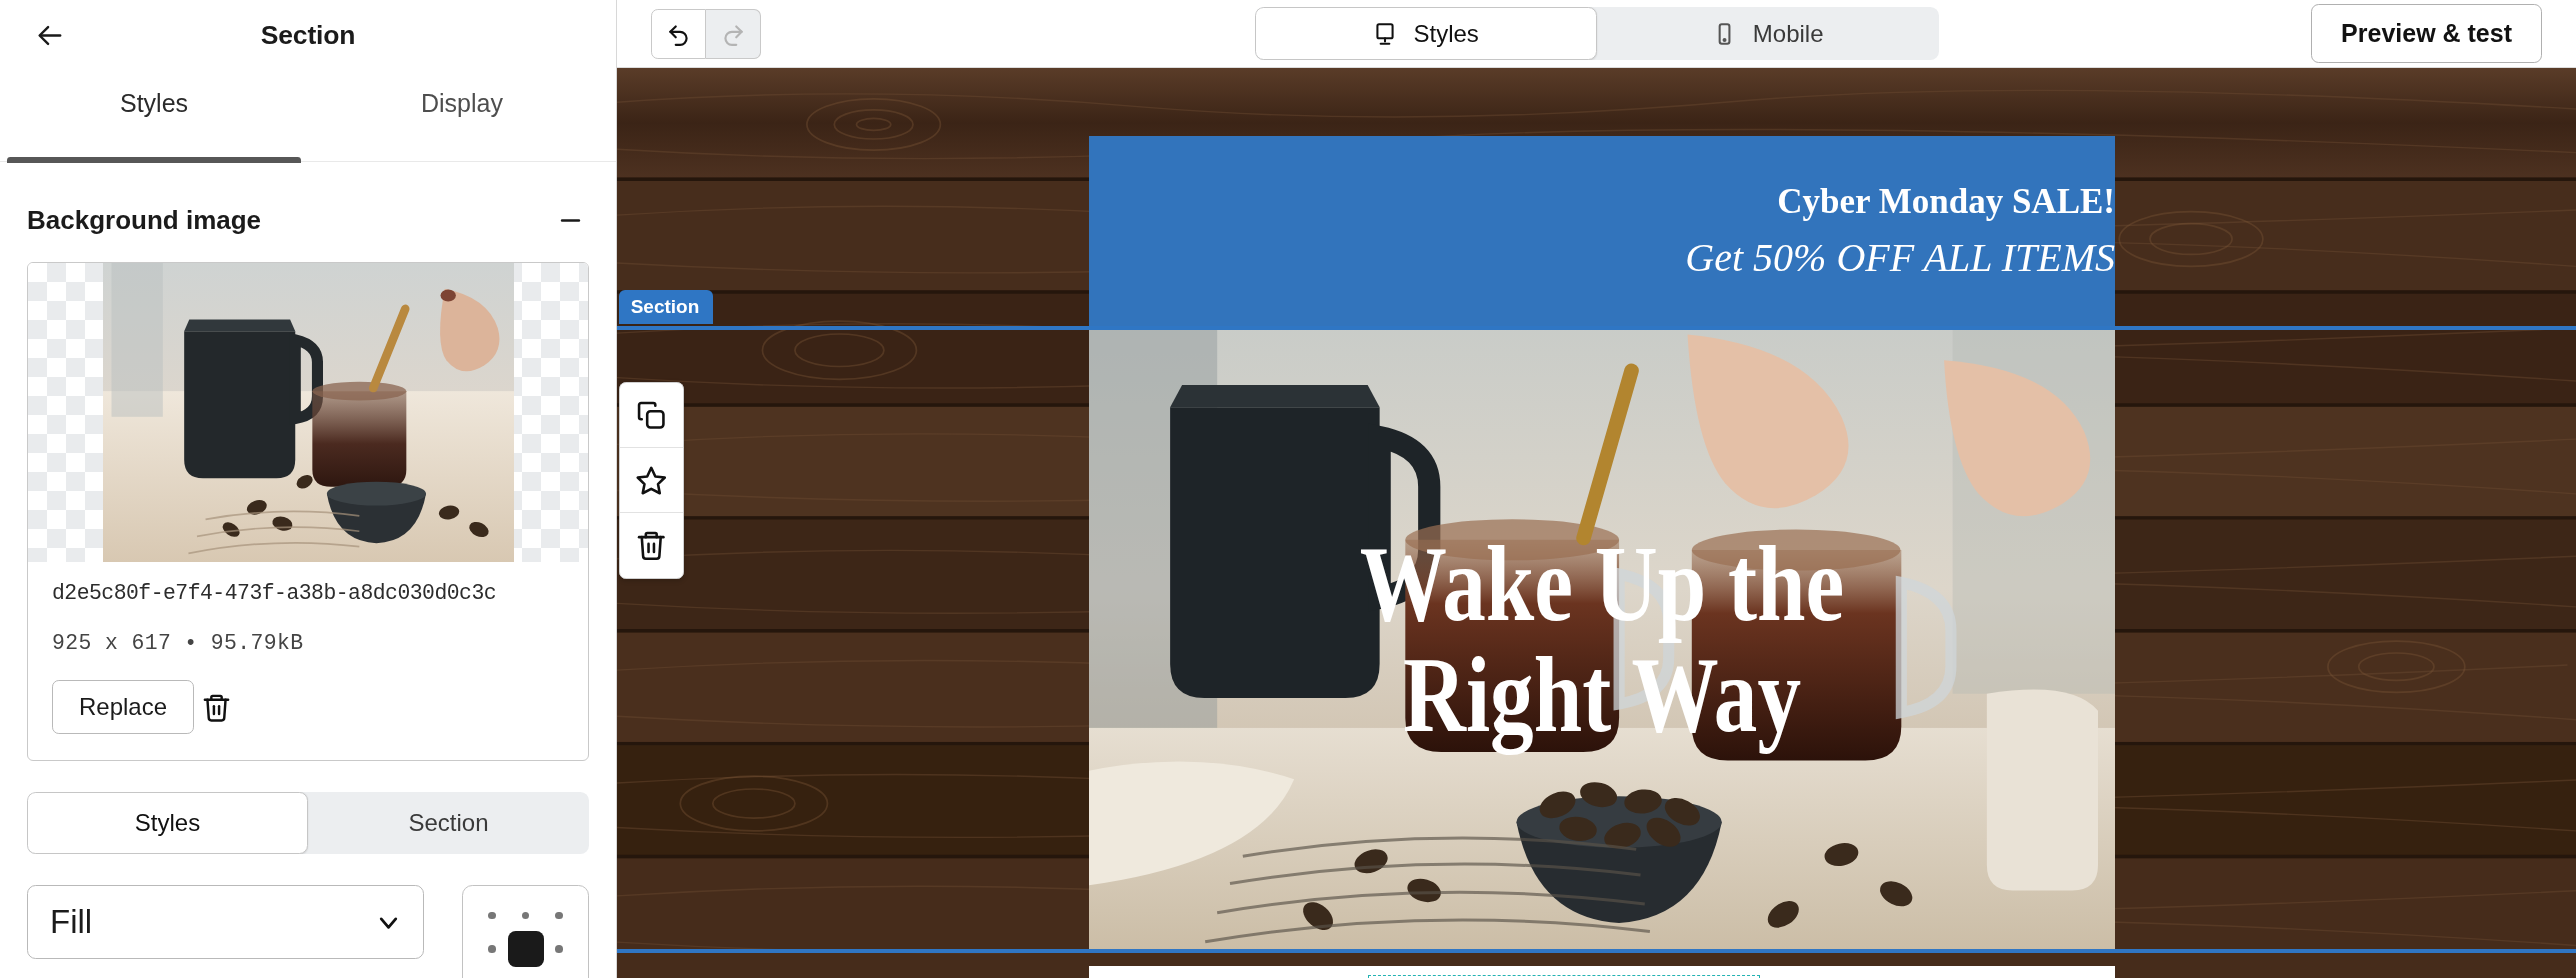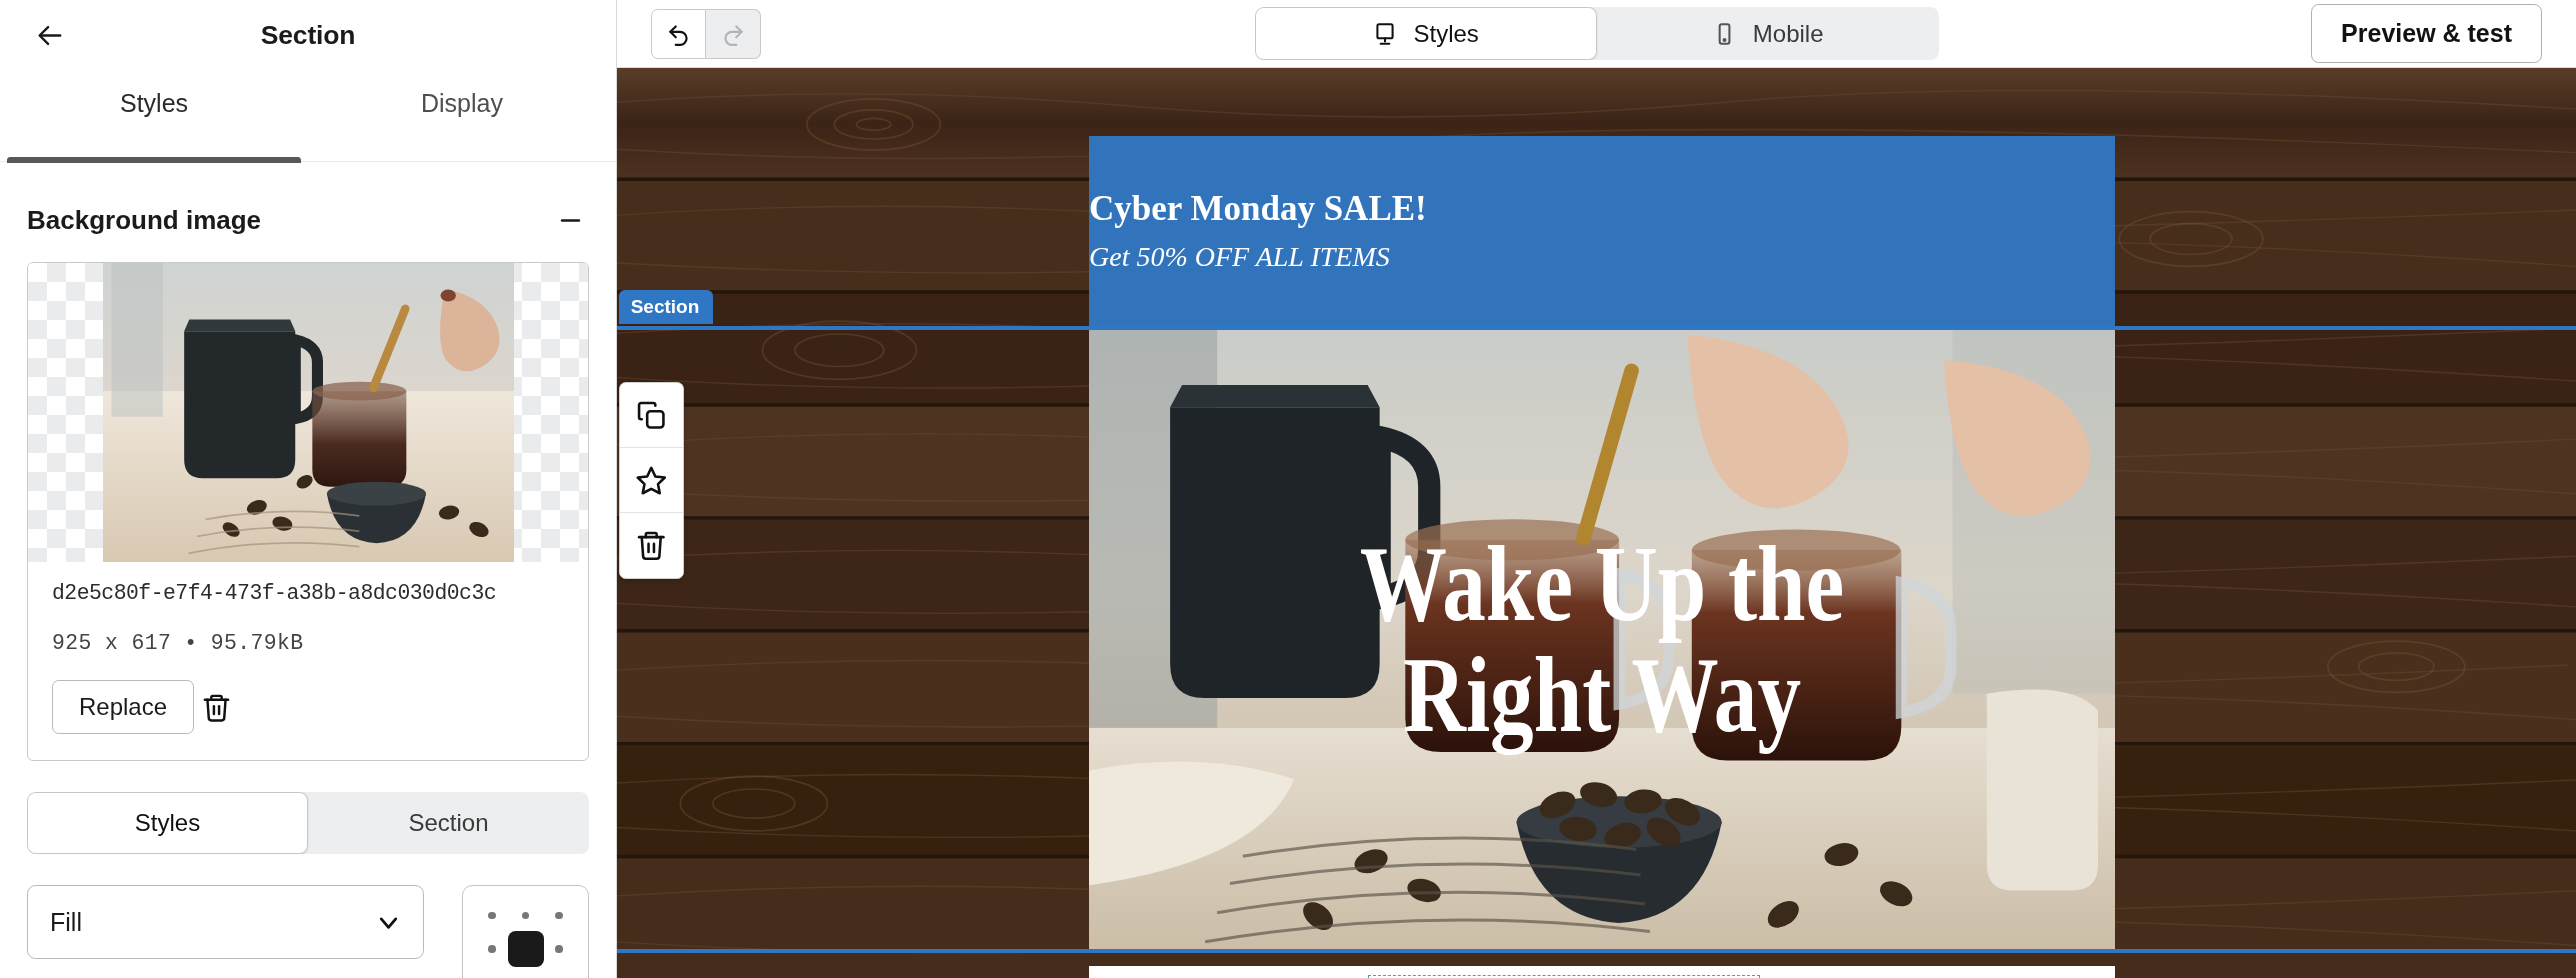--- a/index.html
+++ b/index.html
@@ -161,21 +161,21 @@
   .select-box {
     flex: 1 1 auto;
     height: 74px;
     border: 0.9px solid #b9b9b9;
     border-radius: 8.6px;
     background: #fff;
     display: flex; align-items: center; justify-content: space-between;
     padding: 0 20.5px 0 22px;
     cursor: pointer;
   }
-  .select-value { font-size: 25px; color: #1b1b1b; }
+  .select-value { font-size: 33px; color: #1b1b1b; }
 
   .pos-grid {
     width: 127px; height: 127px;
     border: 0.9px solid #c2c2c2;
     border-radius: 10.3px;
     background: #fff;
     display: grid;
     grid-template-columns: repeat(3, 1fr);
     grid-template-rows: repeat(3, 1fr);
     place-items: center;
@@ -270,30 +270,30 @@
     position: absolute;
     left: 472px; top: 0;
     width: 1026px;
     height: 100%;
   }
 
   .banner {
     position: absolute; top: 68px; left: 0;
     width: 1026px; height: 190px;
     display: flex; flex-direction: column;
-    align-items: flex-start; justify-content: center;
+    align-items: flex-end; justify-content: center;
     gap: 12px;
   }
   .banner-line1 {
     font-family: "Liberation Serif", serif;
     font-weight: 700; font-size: 35px; color: #ffffff;
   }
   .banner-line2 {
     font-family: "Liberation Serif", serif;
-    font-style: italic; font-size: 28px; color: #ffffff;
+    font-style: italic; font-size: 40px; color: #ffffff;
   }
 
   .hero {
     position: absolute; top: 258px; left: 0;
     width: 1026px; height: 626px;
     overflow: hidden;
   }
   .hero-title {
     position: absolute; inset: 0;
     display: flex; flex-direction: column;

